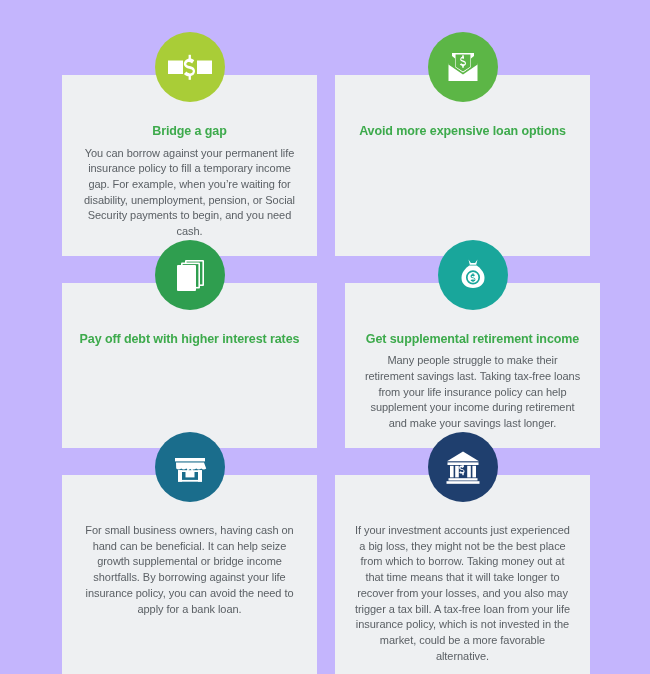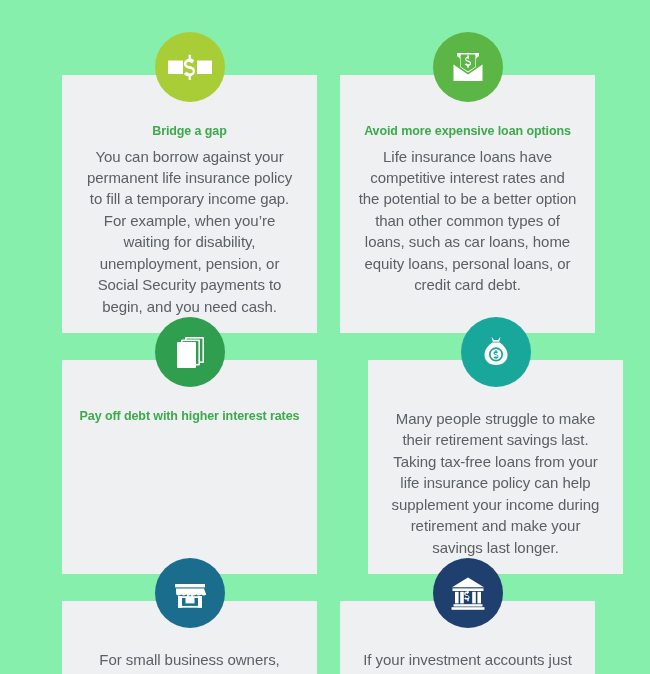--- a/index.html
+++ b/index.html
@@ -12,21 +12,21 @@
     height: 674px;
     background: #ffffff;
     font-family: "Liberation Sans", sans-serif;
     overflow: hidden;
   }
 
   #infographic {
     position: relative;
     width: 650px;
     height: 674px;
-    background: #86efac;
+    background: #c4b5fd;
   }
 
   .grid {
     position: absolute;
     left: 0;
     top: 0;
     width: 650px;
     display: flex;
     flex-wrap: wrap;
     align-items: flex-start;
@@ -44,21 +44,21 @@
   .row-3 { margin-top: 27px; }
 
   .card-wrap {
     position: relative;
     width: 255px;
     display: flex;
     flex-direction: column;
   }
 
   .card-wrap.col-left { margin-left: 62px; }
-  .card-wrap.col-right { margin-right: 60px; margin-left: 23px; }
+  .card-wrap.col-right { margin-right: 60px; }
 
   .card {
     background: #eef0f2;
     width: 255px;
     box-sizing: border-box;
     padding: 48px 12px 16px 12px;
     flex: 1 1 auto;
     display: flex;
     flex-direction: column;
     align-items: center;
@@ -88,21 +88,21 @@
     font-size: 12.5px;
     font-weight: bold;
     line-height: 1.32;
     margin: 0 0 6px 0;
     padding: 0 4px;
     letter-spacing: -0.1px;
   }
 
   .card-body {
     color: #5b6065;
-    font-size: 15px;
+    font-size: 11px;
     line-height: 1.43;
     margin: 0;
     padding: 0 6px;
     letter-spacing: -0.05px;
   }
 </style>
 </head>
 <body>
 
 <div id="infographic">
@@ -133,21 +133,20 @@
             <path d="M17.6 12.6h14.8v12.2L25 29.6l-7.4-4.8z" fill="#5cb646"></path>
             <path d="M25.9 14.9c-1.4-.3-2.8 .2-3.4 1.3-.6 1.1-.2 2.4 1 3.1 1 .6 2.2 .7 2.9 1.2 .5 .3 .6 .8 .4 1.2-.3 .5-1 .7-1.7 .6-.8-.1-1.4-.5-1.8-1l-1.5 1.3c.8 1 2.2 1.6 3.5 1.4 1.5-.2 2.6-1.2 2.7-2.5 .1-1.3-.7-2.3-2-2.8-1-.4-2-.5-2.5-.9-.4-.3-.5-.7-.3-1 .2-.4 .8-.6 1.4-.5 .6 .1 1.1 .4 1.4 .8z" fill="#ffffff"></path>
             <rect x="24.2" y="13.3" width="1.6" height="3.1" fill="#ffffff"></rect>
             <rect x="24.2" y="22.6" width="1.6" height="3.1" fill="#ffffff"></rect>
             <path d="M10.5 21.5L25 31.6l14.5-10.1V39h-29z" fill="#ffffff"></path>
             <path d="M10.5 21.5L25 31.6l14.5-10.1" fill="none" stroke="#5cb646" stroke-width="1.6"></path>
           </svg>
         </div>
         <div class="card">
           <h3 class="card-heading">Avoid more expensive loan options</h3>
-          <p class="card-body">Life insurance loans have competitive interest rates and the potential to be a better option than other common types of loans, such as car loans, home equity loans, personal loans, or credit card debt.</p>
         </div>
       </div>
 
     </div>
 
     <div class="row row-2">
 
       <div class="card-wrap col-left">
         <div class="icon-badge" style="background:#2f9e4f;">
           <svg width="48" height="48" viewBox="0 0 48 48" aria-hidden="true">
@@ -174,20 +173,21 @@
           <svg width="46" height="46" viewBox="0 0 46 46" aria-hidden="true">
             <path d="M18.5 7.5l2.4 3.6h4.2l2.4-3.6-1.3 5.2h-6.4z" fill="#ffffff"></path>
             <path d="M19.3 13.6h7.4c3.4 2.2 7.8 6.7 7.8 12.4 0 6.1-4.8 10-11.5 10S11.5 32.1 11.5 26c0-5.7 4.4-10.2 7.8-12.4z" fill="#ffffff"></path>
             <circle cx="23" cy="25.4" r="6.2" fill="none" stroke="#19a69b" stroke-width="1.7"></circle>
             <path d="M25 23c-.7-.7-1.9-1-2.9-.7-.9 .3-1.5 1-1.5 1.9 0 .9 .6 1.6 1.7 1.9 .8 .3 1.7 .3 2.1 .7 .3 .2 .3 .6 .1 .9-.2 .3-.8 .5-1.3 .4-.6 0-1.1-.3-1.5-.7l-1.2 1c.7 .8 1.8 1.2 2.9 1.1 1.1-.1 1.9-.8 2-1.7 .1-1-.4-1.7-1.5-2.1-.8-.3-1.7-.4-2-.7-.3-.2-.3-.5-.1-.7 .2-.3 .6-.4 1.1-.3 .4 .1 .8 .3 1 .6z" fill="#19a69b"></path>
             <rect x="22.4" y="21.3" width="1.2" height="2.4" fill="#19a69b"></rect>
             <rect x="22.4" y="27.3" width="1.2" height="2.4" fill="#19a69b"></rect>
           </svg>
         </div>
         <div class="card">
+          <h3 class="card-heading">Get supplemental retirement income</h3>
           <p class="card-body">Many people struggle to make their retirement savings last. Taking tax-free loans from your life insurance policy can help supplement your income during retirement and make your savings last longer.</p>
         </div>
       </div>
 
     </div>
 
     <div class="row row-3">
 
       <div class="card-wrap col-left">
         <div class="icon-badge" style="background:#1a6d8c;">

